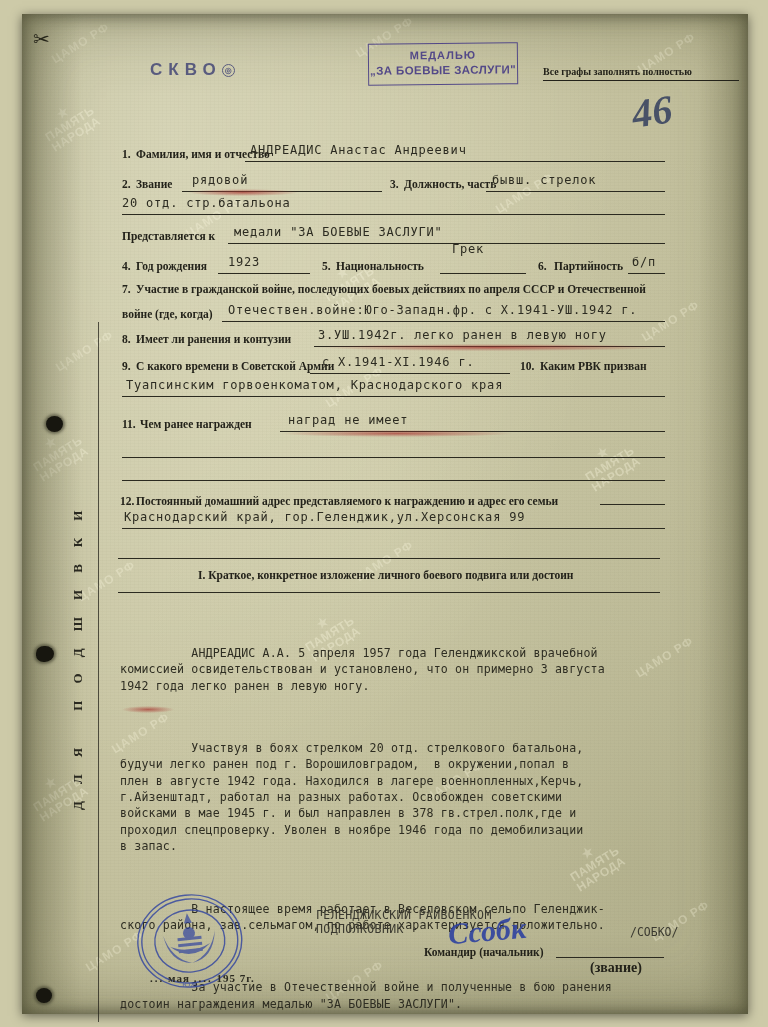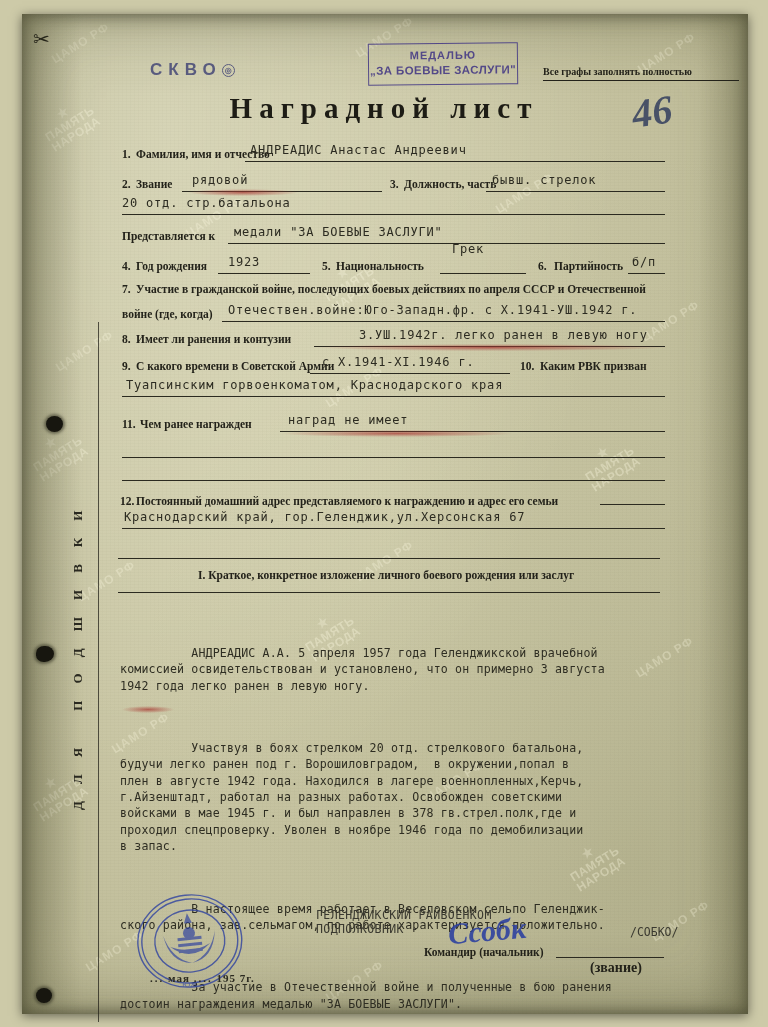--- a/index.html
+++ b/index.html
@@ -261,21 +261,20 @@
     <div class="l1">МЕДАЛЬЮ</div>
     <div class="l2">„ЗА БОЕВЫЕ ЗАСЛУГИ"</div>
   </div>
 
   <div class="note-right">
     <span>Все графы заполнять полностью</span>
     <span class="u"></span>
   </div>
   <div class="hand-num">46</div>
 
-  <h1 class="title">Наградной лист</h1>
 
   <div class="lbl" style="position:absolute;left:122px;top:148px;">1.</div>
   <div class="lbl" style="position:absolute;left:136px;top:148px;">Фамилия, имя и отчество</div>
   <div class="line" style="left:245px;top:161px;width:420px;"></div>
   <div class="val" style="left:250px;top:143px;">АНДРЕАДИС Анастас Андреевич</div>
 
   <div class="lbl" style="position:absolute;left:122px;top:178px;">2.</div>
   <div class="lbl" style="position:absolute;left:136px;top:178px;">Звание</div>
   <div class="line" style="left:182px;top:191px;width:200px;"></div>
   <div class="val" style="left:192px;top:173px;">рядовой</div>
@@ -310,21 +309,21 @@
 
   <div class="lbl" style="position:absolute;left:122px;top:283px;">7.</div>
   <div class="lbl" style="position:absolute;left:136px;top:283px;width:532px;">Участие в  гражданской  войне, последующих  боевых  действиях по апреля СССР и Отечественной</div>
   <div class="lbl" style="position:absolute;left:122px;top:308px;">войне (где, когда)</div>
   <div class="line" style="left:222px;top:321px;width:443px;"></div>
   <div class="val" style="left:228px;top:303px;">Отечествен.войне:Юго-Западн.фр. с Х.1941-УШ.1942 г.</div>
 
   <div class="lbl" style="position:absolute;left:122px;top:333px;">8.</div>
   <div class="lbl" style="position:absolute;left:136px;top:333px;">Имеет ли ранения и контузии</div>
   <div class="line" style="left:314px;top:346px;width:351px;"></div>
-  <div class="val" style="left:318px;top:328px;margin-left:41px;">3.УШ.1942г. легко ранен в левую ногу</div>
+  <div class="val" style="left:318px;top:328px;">3.УШ.1942г. легко ранен в левую ногу</div>
   <div class="redline" style="left:318px;top:344px;width:348px;"></div>
 
   <div class="lbl" style="position:absolute;left:122px;top:360px;">9.</div>
   <div class="lbl" style="position:absolute;left:136px;top:360px;">С какого времени в Советской Армии</div>
   <div class="line" style="left:310px;top:373px;width:200px;"></div>
   <div class="val" style="left:322px;top:355px;">с Х.1941-XI.1946 г.</div>
 
   <div class="lbl" style="position:absolute;left:520px;top:360px;">10.</div>
   <div class="lbl" style="position:absolute;left:540px;top:360px;">Каким РВК призван</div>
 
@@ -337,24 +336,24 @@
   <div class="val" style="left:288px;top:413px;">наград не имеет</div>
   <div class="redline" style="left:282px;top:430px;width:230px;"></div>
 
   <div class="line" style="left:122px;top:457px;width:543px;"></div>
   <div class="line" style="left:122px;top:480px;width:543px;"></div>
 
   <div class="lbl" style="position:absolute;left:120px;top:495px;">12.</div>
   <div class="lbl" style="position:absolute;left:136px;top:495px;">Постоянный домашний адрес представляемого к награждению и адрес его семьи</div>
   <div class="line" style="left:600px;top:504px;width:65px;"></div>
   <div class="line" style="left:122px;top:528px;width:543px;"></div>
-  <div class="val" style="left:124px;top:510px;">Краснодарский край, гор.Геленджик,ул.Херсонская 67</div>
+  <div class="val" style="left:124px;top:510px;">Краснодарский край, гор.Геленджик,ул.Херсонская 99</div>
 
   <div class="sec-rule"></div>
-  <div class="sec-title">I. Краткое, конкретное изложение личного боевого рождения или заслуг</div>
+  <div class="sec-title">I. Краткое, конкретное изложение личного боевого подвига или достоин</div>
   <div class="sec-rule2"></div>
 
   <div class="body-text">
     <p>          АНДРЕАДИС А.А. 5 апреля 1957 года Геленджикской врачебной
 комиссией освидетельствован и установлено, что он примерно 3 августа
 1942 года легко ранен в левую ногу.</p>
     <p>          Участвуя в боях стрелком 20 отд. стрелкового батальона,
 будучи легко ранен под г. Ворошиловградом,  в окружении,попал в
 плен в августе 1942 года. Находился в лагере военнопленных,Керчь,
 г.Айзенштадт, работал на разных работах. Освобожден советскими

